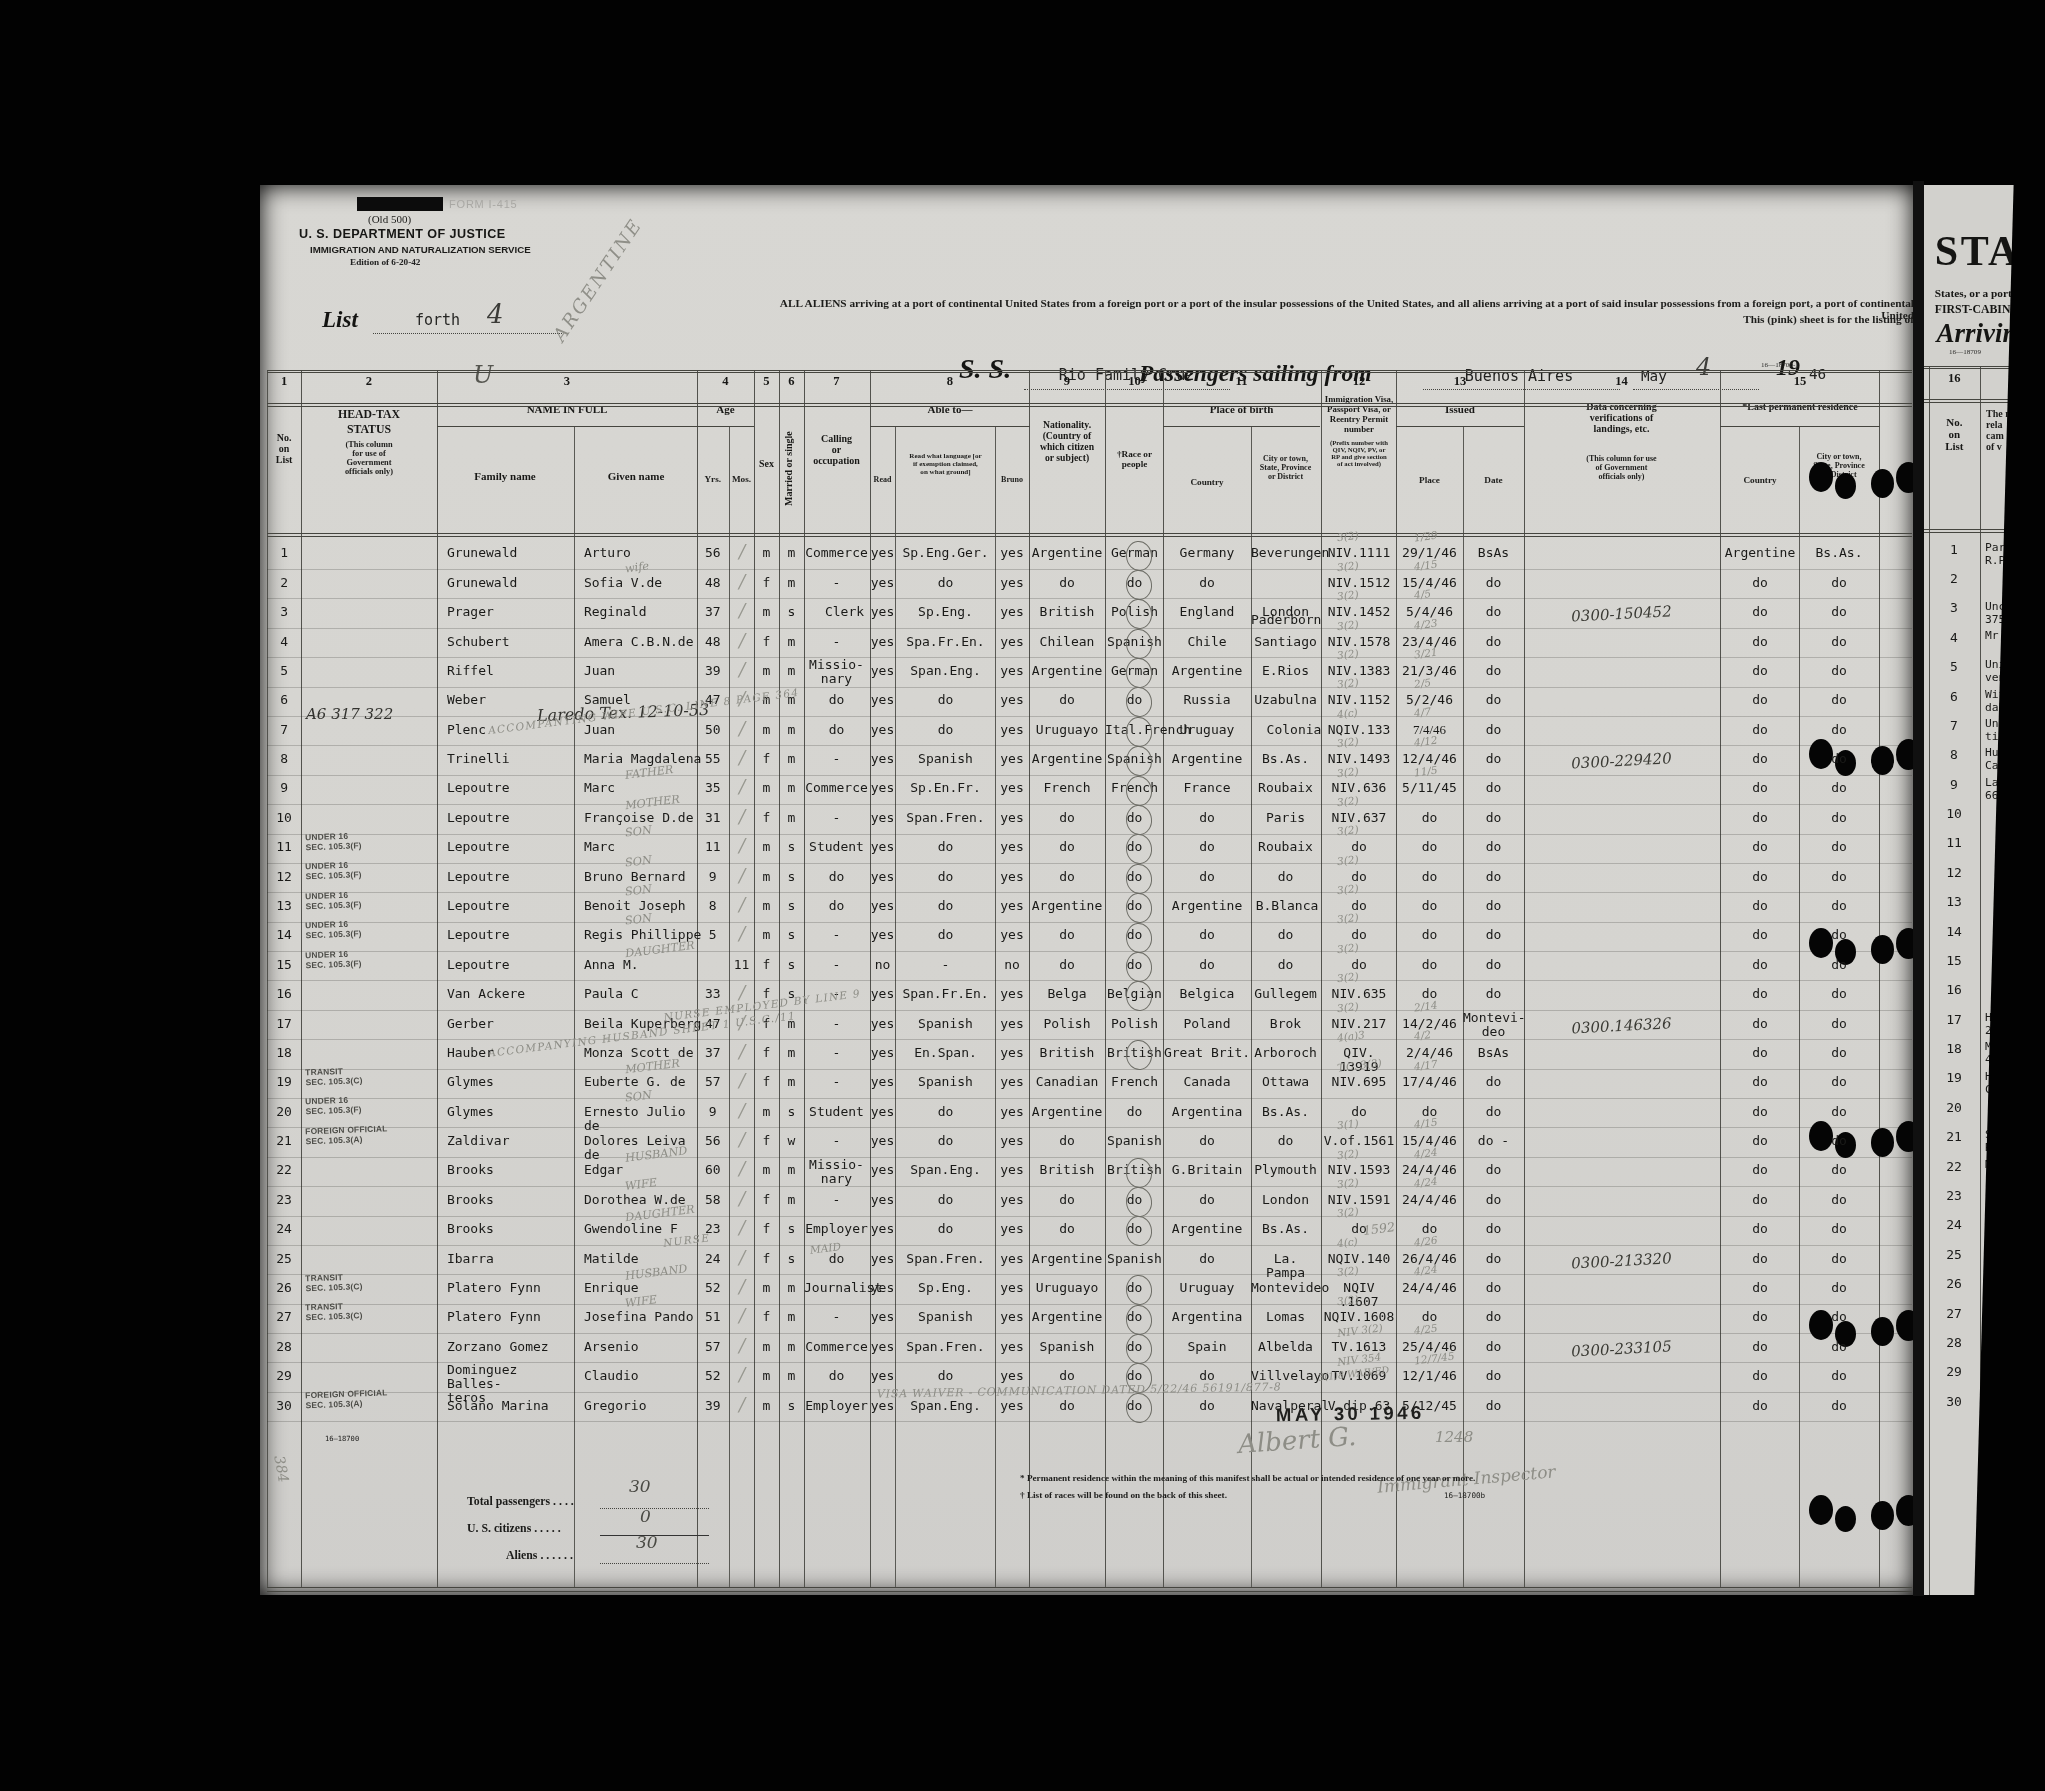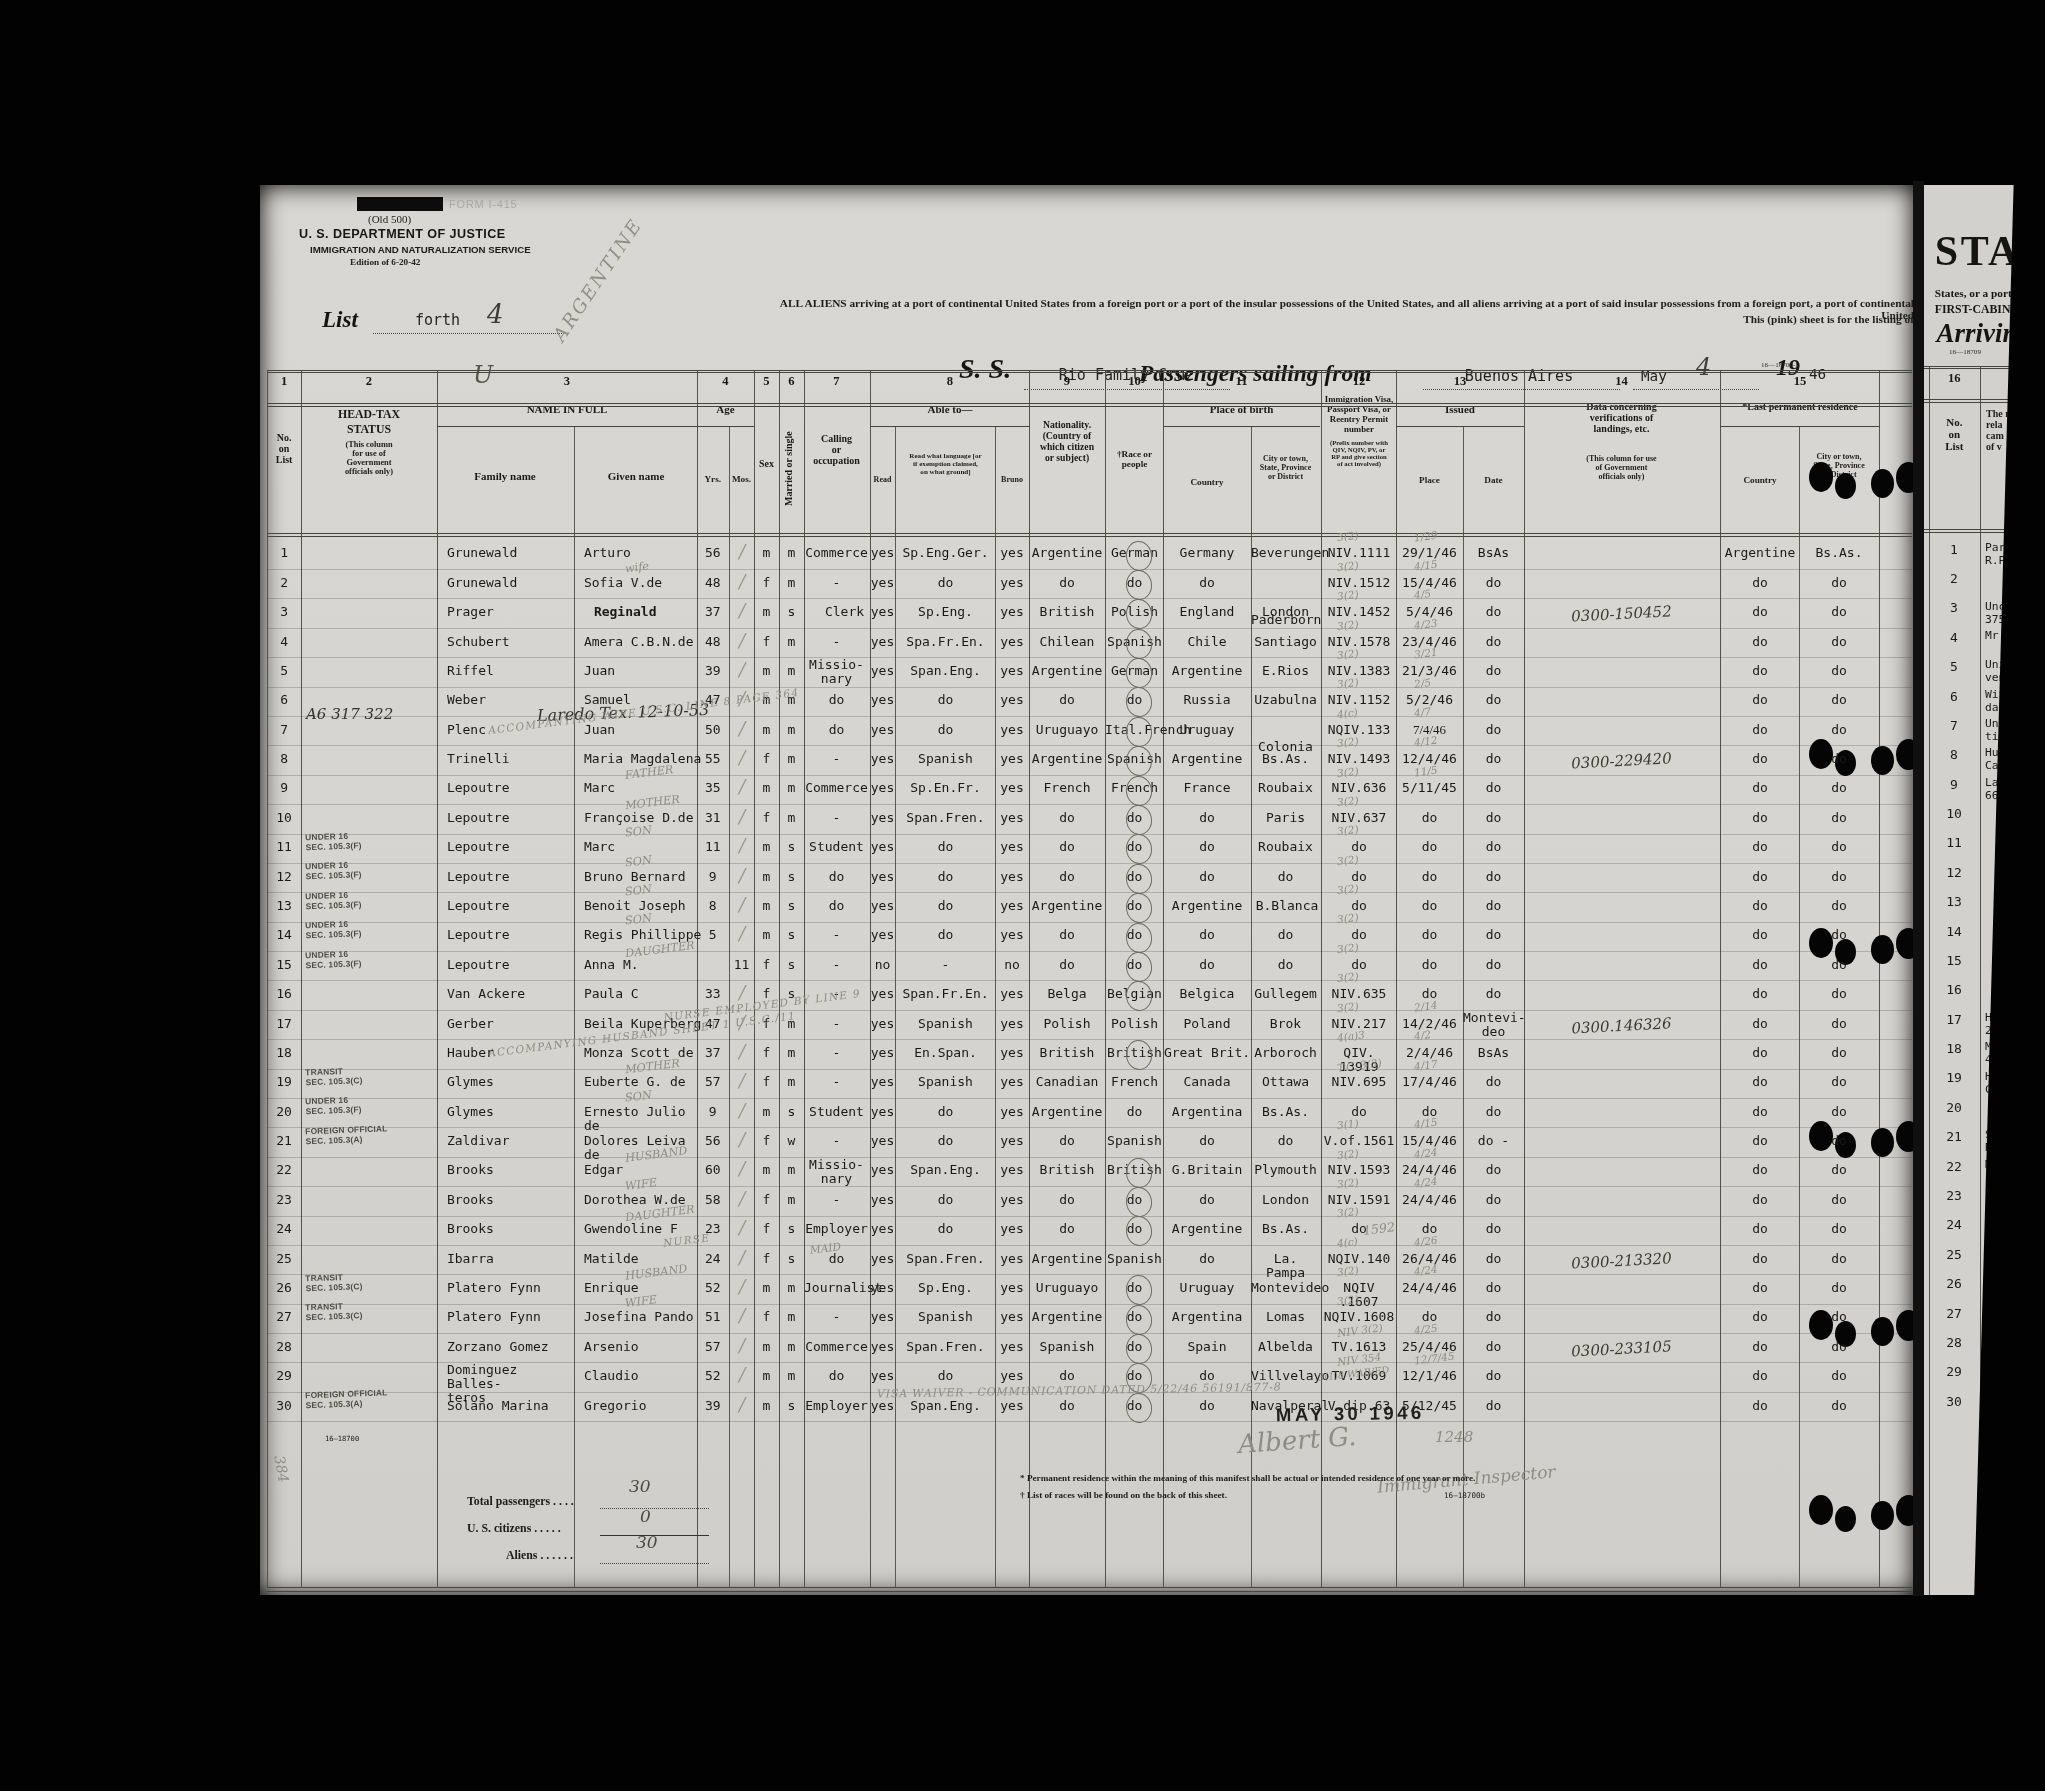--- a/index.html
+++ b/index.html
@@ -329,21 +329,21 @@
         <div class="cell c" style="left:1203px;top:391px;width:61px;">do</div>
         <div class="cell c" style="left:1460px;top:391px;width:80px;">do</div>
         <div class="cell c" style="left:1539px;top:391px;width:80px;">do</div>
         <div class="slash" style="left:479px;top:386px;">/</div>
         <div class="oval" style="left:866px;top:385px;"></div>
         <div class="pmark" style="left:365px;top:376px;font-size:11.3px;">wife</div>
         <div class="pmark" style="left:1077px;top:375px;">3(2)</div>
         <div class="pmark" style="left:1154px;top:374px;">4/15</div>
         <div class="cell c" style="left:7.1px;top:420px;width:34px;">3</div>
         <div class="cell cl" style="left:181px;top:420px;width:131px;">Prager</div>
-        <div class="cell cl" style="left:328px;top:420px;width:118px;font-weight:bold;">Reginald</div>
+        <div class="cell cl" style="left:318px;top:420px;width:118px;">Reginald</div>
         <div class="cell c" style="left:437px;top:420px;width:31.5px;">37</div>
         <div class="cell c" style="left:494px;top:420px;width:25px;">m</div>
         <div class="cell c" style="left:519px;top:420px;width:25px;">s</div>
         <div class="cell c" style="left:544px;top:420px;width:81px;">Clerk</div>
         <div class="cell c" style="left:610px;top:420px;width:25px;">yes</div>
         <div class="cell c" style="left:635px;top:420px;width:101px;">Sp.Eng.</div>
         <div class="cell c" style="left:735px;top:420px;width:34px;">yes</div>
         <div class="cell c" style="left:769px;top:420px;width:76px;">British</div>
         <div class="cell c" style="left:845px;top:420px;width:59px;">Polish</div>
         <div class="cell c" style="left:903px;top:420px;width:88px;">England</div>
@@ -437,21 +437,21 @@
         <div class="cell c" style="left:437px;top:538px;width:31.5px;">50</div>
         <div class="cell c" style="left:494px;top:538px;width:25px;">m</div>
         <div class="cell c" style="left:519px;top:538px;width:25px;">m</div>
         <div class="cell c" style="left:544px;top:538px;width:65px;">do</div>
         <div class="cell c" style="left:610px;top:538px;width:25px;">yes</div>
         <div class="cell c" style="left:635px;top:538px;width:101px;">do</div>
         <div class="cell c" style="left:735px;top:538px;width:34px;">yes</div>
         <div class="cell c" style="left:769px;top:538px;width:76px;">Uruguayo</div>
         <div class="cell c" style="left:845px;top:538px;width:59px;">Ital.French</div>
         <div class="cell c" style="left:903px;top:538px;width:88px;">Uruguay</div>
-        <div class="cell c" style="left:991px;top:555px;width:69px;">Colonia</div>
+        <div class="cell c" style="left:991px;top:538px;width:86px;">Colonia</div>
         <div class="cell c" style="left:1061px;top:538px;width:76px;">NQIV.133</div>
         <div class="cell c" style="left:1136px;top:538px;width:67px;font-family:Liberation Serif, serif;">7/4/46</div>
         <div class="cell c" style="left:1203px;top:538px;width:61px;">do</div>
         <div class="cell c" style="left:1460px;top:538px;width:80px;">do</div>
         <div class="cell c" style="left:1539px;top:538px;width:80px;">do</div>
         <div class="slash" style="left:479px;top:533px;">/</div>
         <div class="oval" style="left:866px;top:532px;"></div>
         <div class="pmark" style="left:1077px;top:522px;">4(c)</div>
         <div class="pmark" style="left:1154px;top:521px;">4/7</div>
         <div class="cell c" style="left:7.1px;top:567px;width:34px;">8</div>

